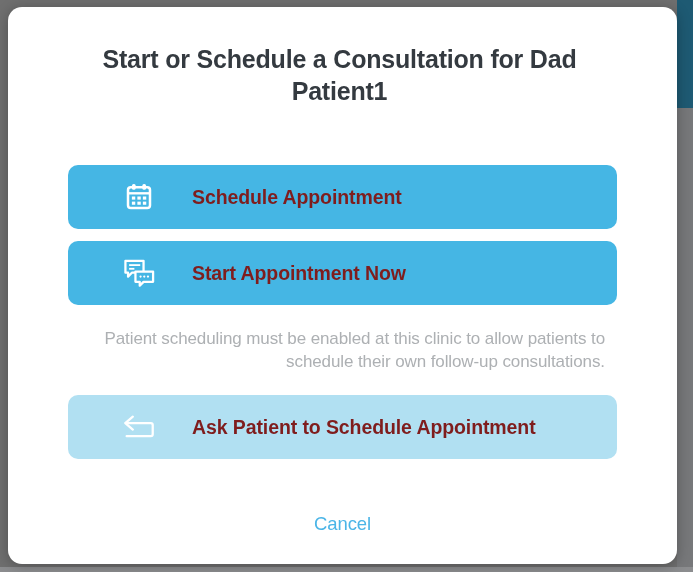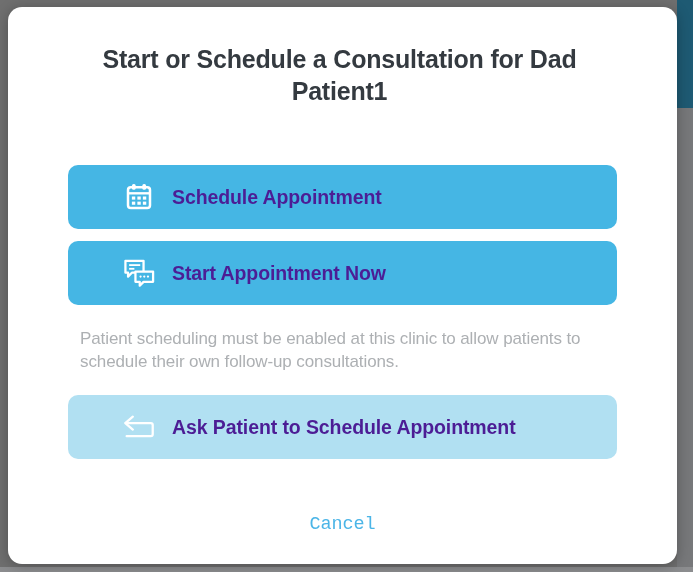--- a/index.html
+++ b/index.html
@@ -79,28 +79,29 @@
 
   .action-button {
     display: flex;
     align-items: center;
     width: 100%;
     box-sizing: border-box;
     height: 64px;
     border: none;
     border-radius: 10px;
     background: #45b6e4;
-    color: #4c1d95;
+    color: #7f1d1d;
     font-family: inherit;
     font-size: 19.5px;
     font-weight: bold;
     letter-spacing: -0.1px;
     padding: 0 0 0 54px;
     cursor: pointer;
     text-align: left;
+    gap: 20px;
   }
   .action-button.disabled {
     background: #b1e0f2;
     cursor: default;
   }
   .action-button .btn-icon {
     display: inline-flex;
     align-items: center;
     justify-content: center;
     width: 34px;
@@ -114,40 +115,40 @@
 
   #btn-schedule-appointment { margin-top: 58px; }
   #btn-start-consultation   { margin-top: 12px; }
   #btn-ask-patient          { margin-top: 22px; }
 
   #scheduling-note {
     margin: 22px 12px 0 12px;
     font-size: 17px;
     line-height: 1.36;
     color: #adb0b3;
-    text-align: left;
+    text-align: right;
     letter-spacing: -0.1px;
   }
 
   #modal-footer {
     position: absolute;
     left: 0;
     right: 0;
     bottom: 28px;
     text-align: center;
   }
   #cancel-link {
     display: inline-block;
     font-size: 18.5px;
     color: #4bb5e7;
     text-decoration: none;
     cursor: pointer;
     background: none;
     border: none;
-    font-family: Liberation Mono, monospace;
+    font-family: Liberation Sans, sans-serif;
     letter-spacing: -0.1px;
   }
 </style>
 </head>
 <body>
 
 <div id="backdrop">
   <div id="backdrop-teal-bar"></div>
   <div id="backdrop-grey-right"></div>
   <div id="backdrop-bottom-line"></div>

